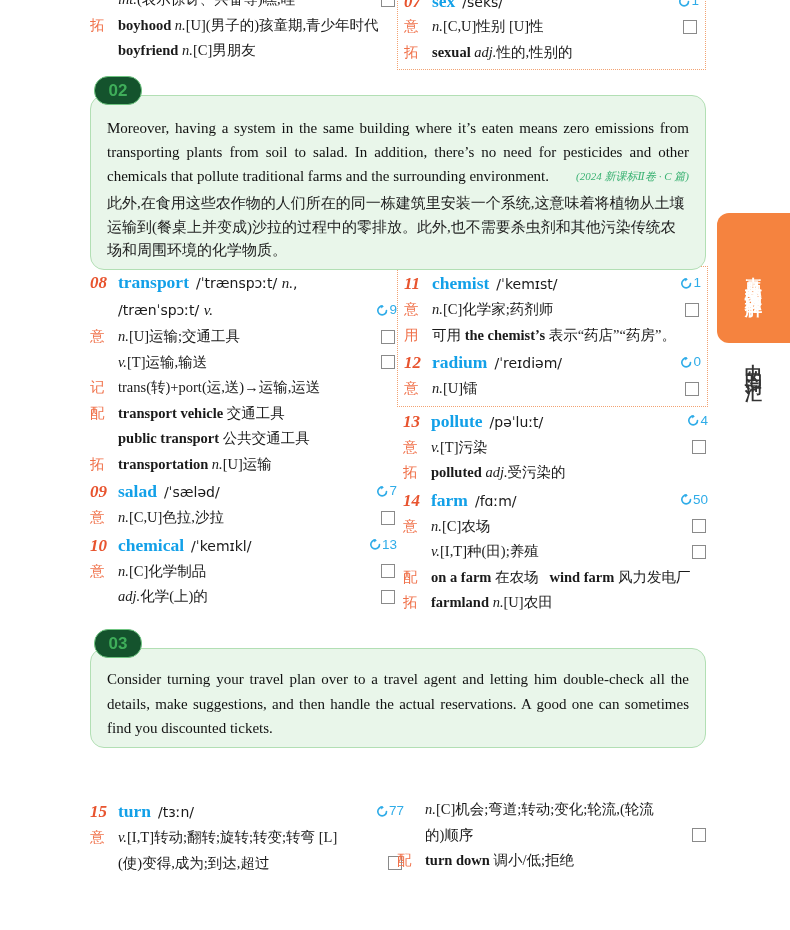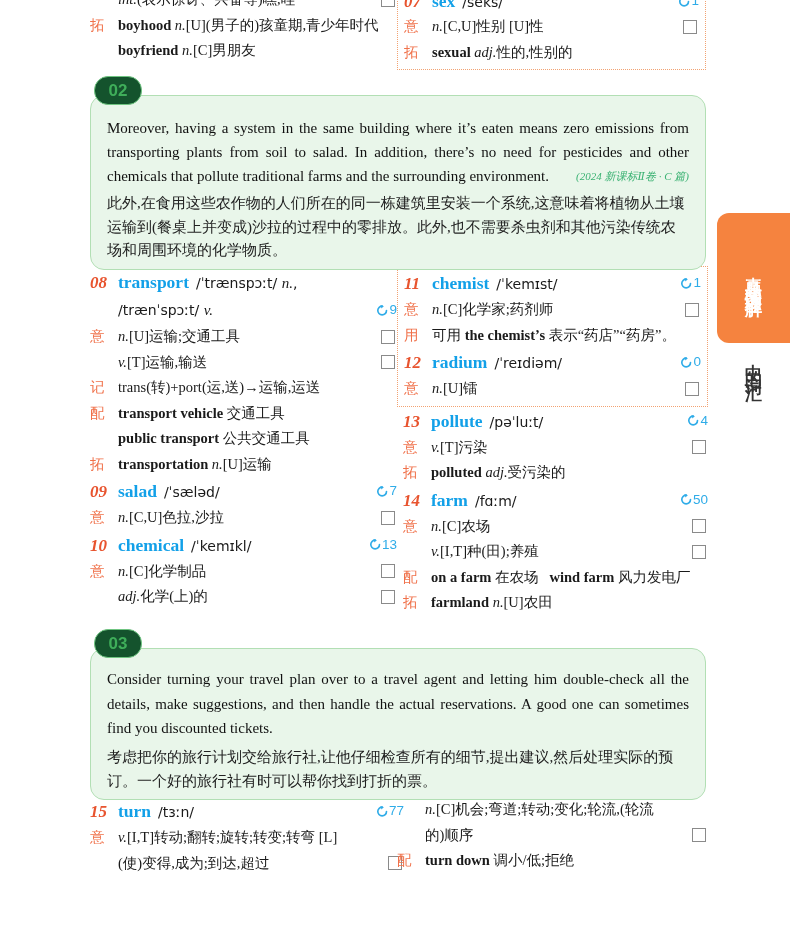--- a/index.html
+++ b/index.html
@@ -292,21 +292,20 @@
         <span class="rich"><span class="b">farmland</span><span> </span><span class="i">n.</span><span>[U]农田</span></span>
       </div>
     </div>
   </div>
 
   <div class="pbadge" style="left:94px;top:629px;">03</div>
   <div class="pbox" style="top:648px;left:90px;padding:10px 16px 6px;">
     <div class="eng" style="padding-top:8px;line-height:24.5px;">
       <span><span>Consider </span><span class="u">turning</span><span> your travel plan over to a travel agent and letting him </span><span class="u">double</span><span>-check all the </span><span class="u">details</span><span>, make suggestions, and </span><span class="u">then</span><span> handle the actual reservations. A good one can sometimes find you discounted tickets.</span></span>
     </div>
-    <div class="cn" style="line-height:24px;">考虑把你的旅行计划交给旅行社,让他仔细检查所有的细节,提出建议,然后处理实际的预订。一个好的旅行社有时可以帮你找到打折的票。</div>
   </div>
 
   <div class="col" style="left:90px;top:797px;width:314px;">
     <div class="ehead">
       <span class="num">15</span>
       <span class="word">turn</span>
       <span class="hrest"><span>/tɜːn/</span></span>
       <span class="count">
         <svg class="csvg" viewBox="0 0 16 16" width="12" height="13">
             <path d="M8.5 2.2 A 5.8 5.8 0 1 0 14 8" fill="none" stroke="currentColor" stroke-width="2.2" stroke-linecap="round"></path>

